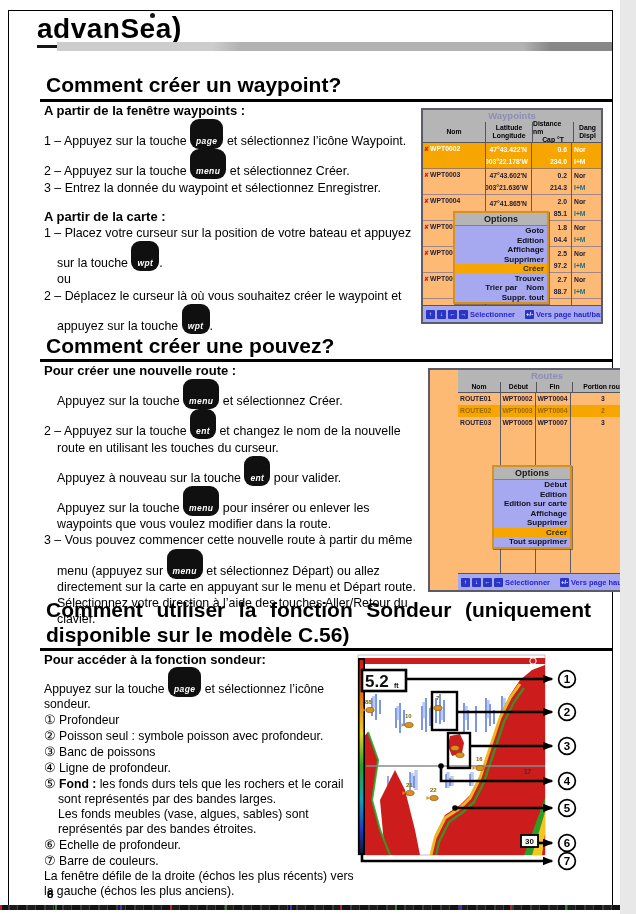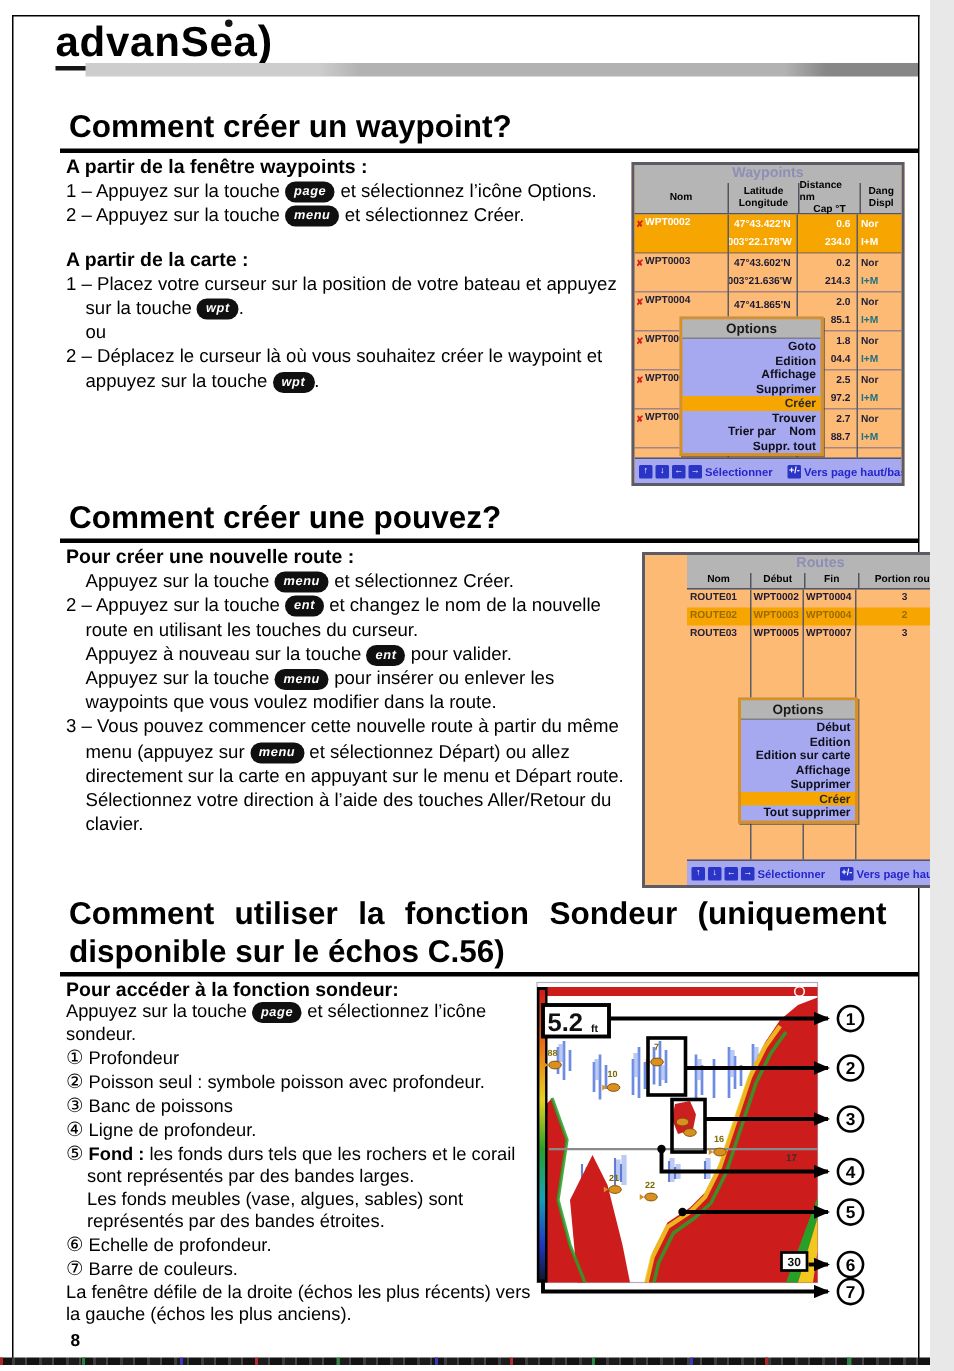--- a/index.html
+++ b/index.html
@@ -22,21 +22,21 @@
   .rule{position:absolute;left:40px;right:8px;height:3px;background:#000;}
   .just{text-align:justify;text-align-last:justify;}
   
   .text-col{position:absolute;font-size:12.4px;line-height:16.2px;}
   .sub{margin:0;font-size:13px;font-weight:bold;}
   .step{margin:0;padding-left:13px;text-indent:-13px;}
   .step.cont{text-indent:0;}
   .gap{height:13px;}
   .key{display:inline-block;background:#101010;color:#fff;border-radius:9px;
        font-size:8.5px;font-weight:bold;font-style:italic;line-height:9px;
-       padding:2px 6px 3px 6px;vertical-align:1px;letter-spacing:.4px;text-indent:0;}
+       padding:18px 6px 3px 6px;vertical-align:1px;letter-spacing:.4px;text-indent:0;}
   .sitem{margin:0;padding-left:14px;text-indent:-14px;}
   .sitem.cont{text-indent:0;}
   .sitem .num{font-size:13px;}
   .bold{font-weight:bold;}
   
   .shot{position:absolute;background:#fdba74;border:2px solid #5c5c66;display:flex;flex-direction:column;overflow:hidden;}
   #wpt-shot{left:421px;top:108px;width:178px;height:212px;}
   #route-shot{left:428px;top:368px;width:178px;height:220px;padding-left:28px;}
   .shot-title{height:12px;line-height:12px;background:#b5b5b5;text-align:center;
               font-size:9.5px;font-weight:bold;color:#8e8eb6;flex:none;}
@@ -93,22 +93,23 @@
     <span class="logo-main">advanSea</span><span class="logo-paren">)</span>
     <span class="logo-dot"></span>
   </div>
   <div class="header-bar"></div>
 
   <h1 class="h1" style="top:72px;">Comment créer un waypoint?</h1>
   <div class="rule" style="top:99px;"></div>
 
   <div class="text-col" style="left:44px;top:103px;width:378px;">
     <p class="sub">A partir de la fenêtre waypoints :</p>
-    <p class="step"><span>1 – Appuyez sur la touche </span><span class="key">page</span><span> et sélectionnez l’icône Options.</span></p>
+    <p class="step"><span>1 – Appuyez sur la touche </span><span class="key">page</span><span> et sélectionnez l’icône Waypoint.</span></p>
     <p class="step"><span>2 – Appuyez sur la touche </span><span class="key">menu</span><span> et sélectionnez Créer.</span></p>
+    <p class="step"><span>3 – Entrez la donnée du waypoint et sélectionnez Enregistrer.</span><span></span></p>
     <div class="gap"></div>
     <p class="sub">A partir de la carte :</p>
     <p class="step"><span>1 – Placez votre curseur sur la position de votre bateau et appuyez sur la touche </span><span class="key">wpt</span><span>.</span></p>
     <p class="step cont"><span>ou</span><span></span></p>
     <p class="step"><span>2 – Déplacez le curseur là où vous souhaitez créer le waypoint et appuyez sur la touche </span><span class="key">wpt</span><span>.</span></p>
   </div>
 
   <div class="shot" id="wpt-shot">
     <div class="shot-title">Waypoints</div>
     <div class="whead">
@@ -321,21 +322,21 @@
         <span class="bkey">↓</span>
         <span class="bkey">←</span>
         <span class="bkey">→</span>
       <span class="sl">Sélectionner</span>
       <span class="bkey wide">+/-</span>
       <span class="sl">Vers page haut/bas</span>
     </div>
   </div>
 
   <div class="h1 just" style="top:597px;width:545px;">Comment utiliser la fonction Sondeur (uniquement</div>
-  <div class="h1" style="top:622px;">disponible sur le échos C.56)</div>
+  <div class="h1" style="top:622px;">disponible sur le modèle C.56)</div>
   <div class="rule" style="top:648px;"></div>
 
   <div class="text-col" style="left:44px;top:652px;width:312px;line-height:15px;font-size:12.2px;">
     <p class="sub">Pour accéder à la fonction sondeur:</p>
     <p class="step cont" style="padding-left:0;"><span>Appuyez sur la touche </span><span class="key">page</span><span> et sélectionnez l’icône sondeur.</span></p>
     <p class="sitem"><span class="num">①</span> <span class="bold"></span><span>Profondeur</span></p>
     <p class="sitem"><span class="num">②</span> <span class="bold"></span><span>Poisson seul : symbole poisson avec profondeur.</span></p>
     <p class="sitem"><span class="num">③</span> <span class="bold"></span><span>Banc de poissons</span></p>
     <p class="sitem"><span class="num">④</span> <span class="bold"></span><span>Ligne de profondeur.</span></p>
     <p class="sitem"><span class="num">⑤</span> <span class="bold">Fond : </span><span>les fonds durs tels que les rochers et le corail sont représentés par des bandes larges.</span></p>

